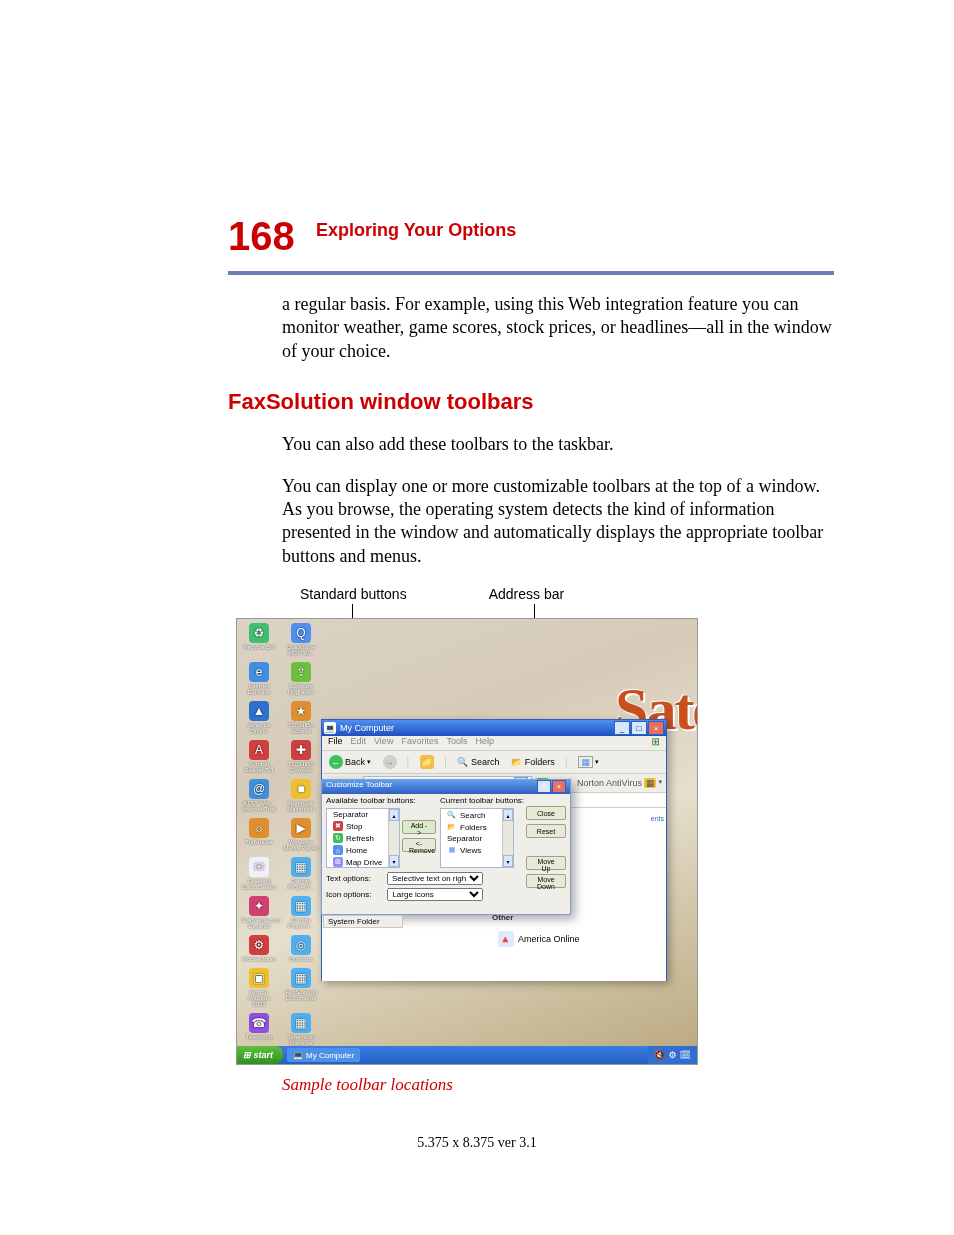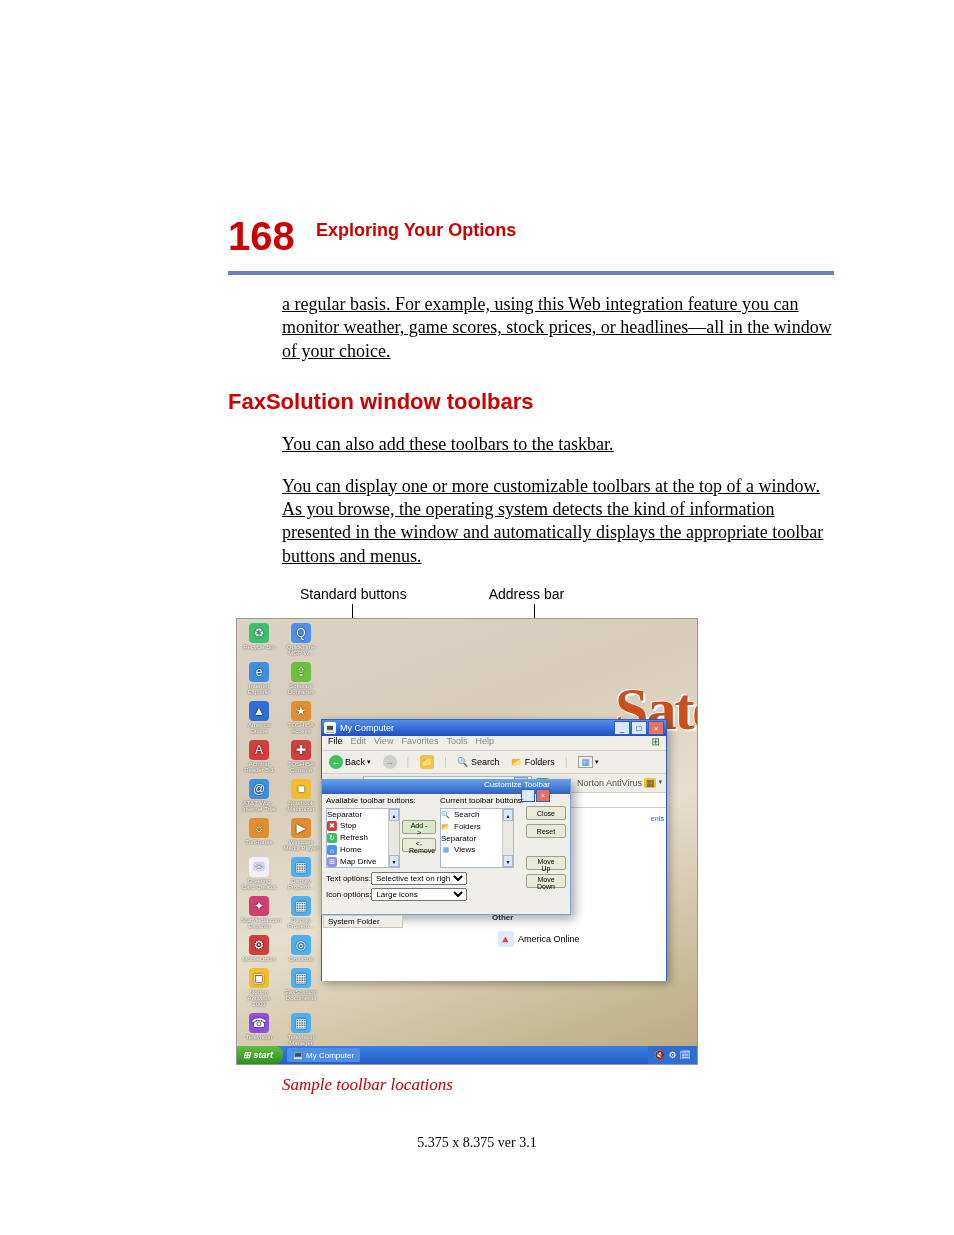--- a/index.html
+++ b/index.html
@@ -49,21 +49,20 @@
   .rule {
     margin-top: 30px;
     border: none;
     border-top: 4px solid #6b7fb3;
   }
   .body-text {
     margin-top: 18px;
     margin-left: 54px;
     font-size: 18px;
     line-height: 1.3;
-    text-decoration: underline;
   }
   .h2 {
     font-family: Arial, Helvetica, sans-serif;
     font-weight: bold;
     font-size: 22px;
     color: #cc0000;
     margin-top: 26px;
     margin-bottom: 10px;
   }
   .callouts {
@@ -192,48 +191,48 @@
   .docs-ghost { position:absolute; right:2px; top:22px; font-size:7px; color:#3a66c0;}
 
   .custom-dialog {
     position:absolute; left:84px; top:160px; width:248px; height:134px;
     background:#efeee8; border:1px solid #7f9fd0;
     box-shadow: 4px 4px 10px rgba(0,0,0,.35);
     font-family: Arial, sans-serif; font-size:8px;
   }
   .custom-dialog .dlg-title {
     height:14px; background: linear-gradient(#5f9fef,#2f5fbf);
-    color:#fff; display:flex; align-items:flex-end; padding:0 20px;flex-direction:column;
+    color:#fff; display:flex; align-items:flex-start; padding:0 4px;
   }
   .dlg-title .dctrls { margin-left:auto; display:flex; gap:1px;}
   .dlg-title .dctrls span { width:12px; height:11px; background:#d9e6ff; border:1px solid #2f5fbf;
     font-size:7px; display:flex; align-items:center; justify-content:center;}
   .dlg-title .dctrls .close { background:#e87060; color:#fff;}
   .dlg-body { padding:4px; position:relative; height:112px;}
   .list-lbl { position:absolute; top:2px; font-size:8px;}
   .lbl-left { left:4px;} .lbl-right { left:118px;}
   .listbox { position:absolute; top:14px; width:72px; height:58px; background:#fff;
     border:1px solid #a8b8d0; overflow:hidden;}
   .lb-left { left:4px;} .lb-right { left:118px;}
-  .listbox .item { display:flex; align-items:flex-start; gap:3px; padding:1px 0; font-size:8px;}
+  .listbox .item { display:flex; align-items:center; gap:3px; padding:1px 6px; font-size:8px;}
   .listbox .item .ic { width:10px; height:10px; border-radius:2px; display:flex;
     align-items:center; justify-content:center; font-size:7px;}
   .listbox .scroll { position:absolute; right:0; top:0; bottom:0; width:10px;
     background:#e8e8e0; border-left:1px solid #c8c8c0;}
   .listbox .scroll .up,.listbox .scroll .dn { height:10px; background:#d9e6ff;
     border:1px solid #a8b8d0; font-size:6px; display:flex; align-items:center; justify-content:center;}
   .listbox .scroll .dn { position:absolute; bottom:0; left:0; right:0;}
   .mid-btns { position:absolute; left:80px; top:26px; width:34px;}
   .mid-btns button { width:100%; height:14px; margin-bottom:4px; font-size:7px;
     background:#e8ead8; border:1px solid #a0a088; border-radius:2px;}
   .mid-btns .add { background:#d9eac8;}
   .right-btns { position:absolute; right:4px; top:12px; width:40px;}
   .right-btns button { width:100%; height:14px; margin-bottom:4px; font-size:7px;
     background:#e8ead8; border:1px solid #a0a088; border-radius:2px;}
-  .opt-row { position:absolute; left:4px; display:flex; align-items:center; gap:0; font-size:8px;}
+  .opt-row { position:absolute; left:4px; display:flex; align-items:center; gap:16px; font-size:8px;}
   .opt-row select { font-size:8px; height:13px; width:96px;}
   .row1 { top:78px;} .row2 { top:94px;}
   .caption {
     font-style: italic;
     color: #cc0000;
     font-size: 17px;
     margin-left: 54px;
     margin-top: 10px;
   }
   .footer {

